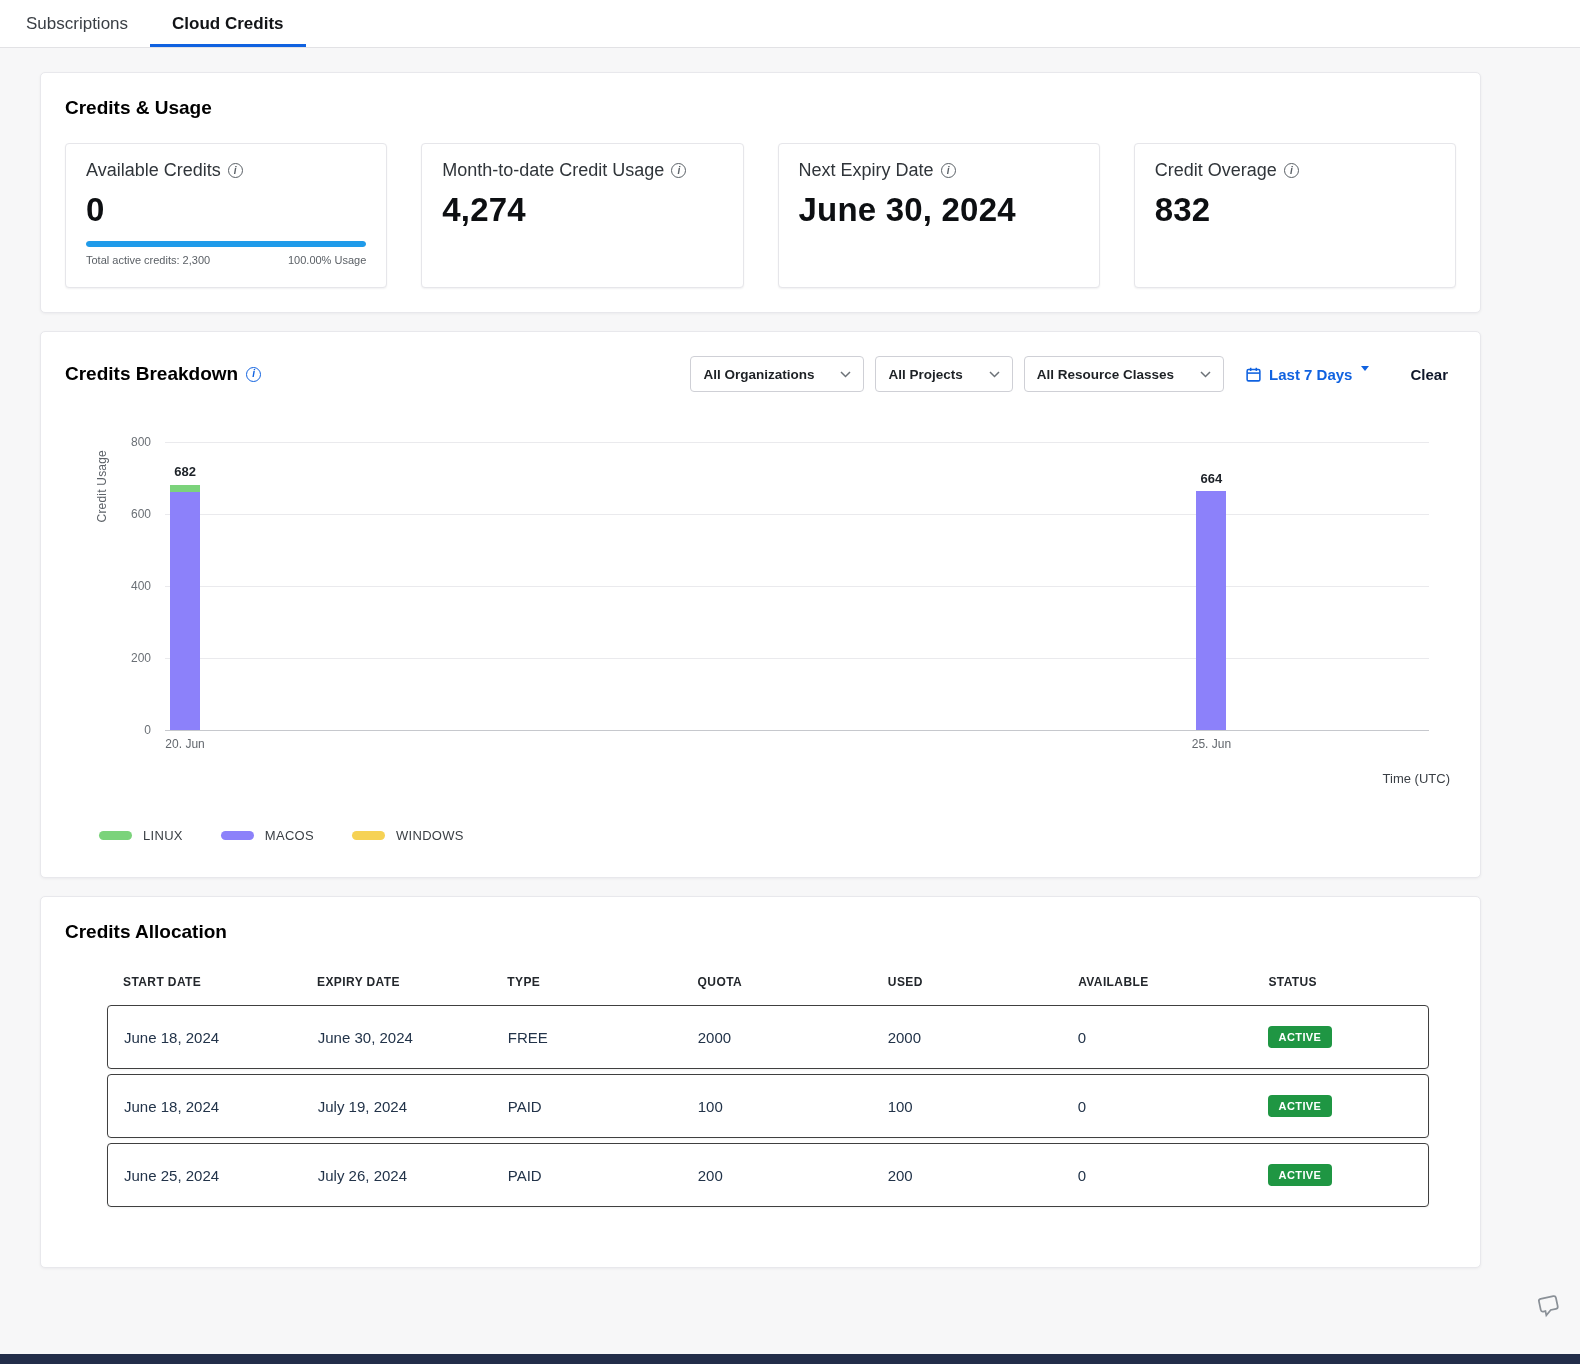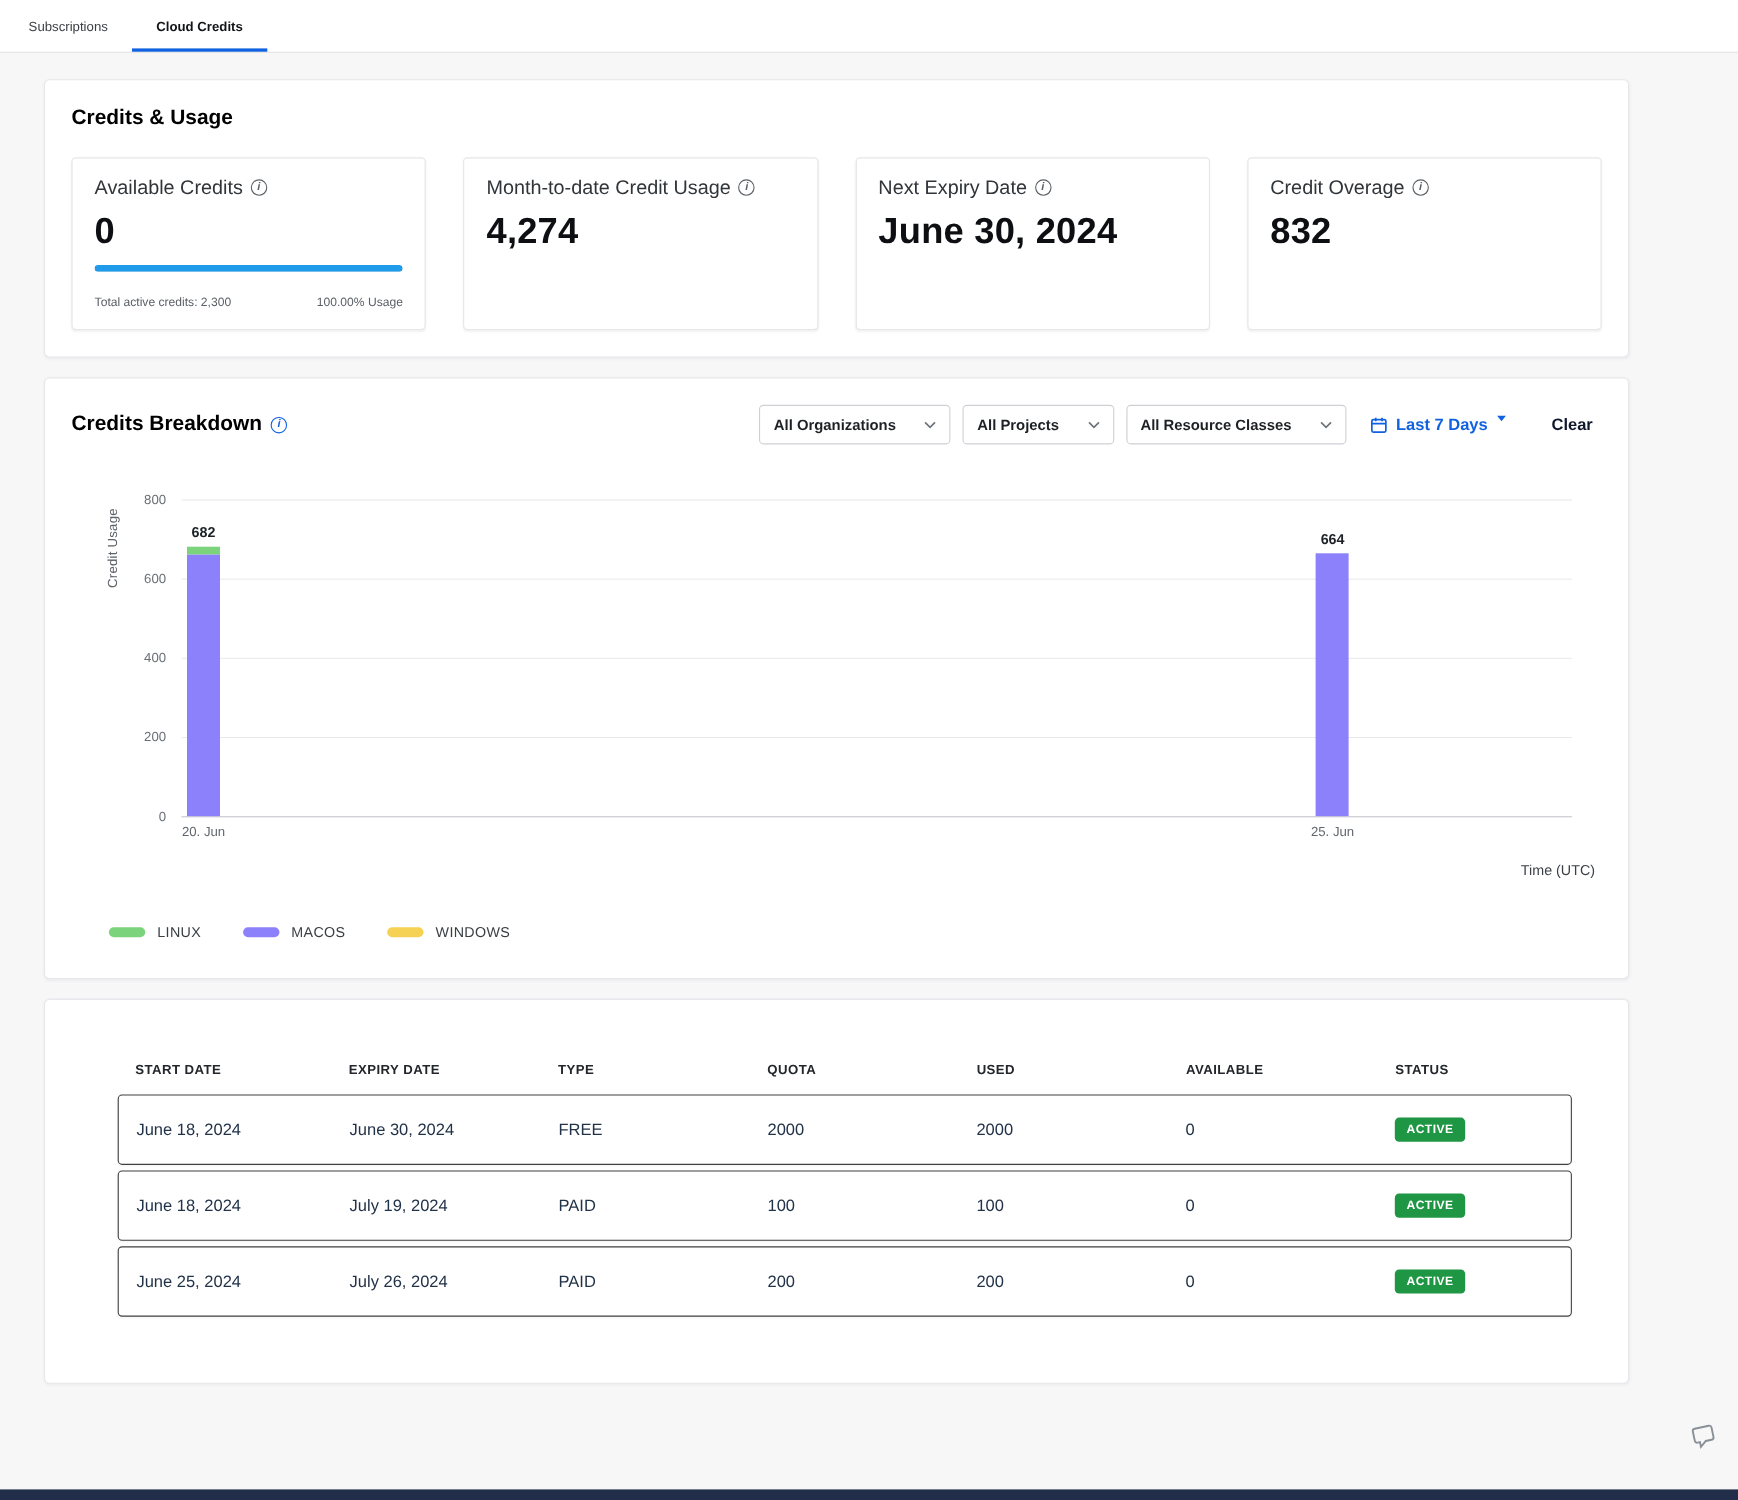--- a/index.html
+++ b/index.html
@@ -9,21 +9,21 @@
     background:#f7f7f8; color:#2b3036; overflow:hidden; position:relative;
   }
   .page { width:1580px; height:1364px; position:relative; }
 
   
   .tabbar {
     height:48px; background:#fff; border-bottom:1px solid #e2e2e5;
     display:flex; align-items:stretch; padding-left:4px;
   }
   .tab {
-    display:flex; align-items:center; padding:0 22px; font-size:12px;
+    display:flex; align-items:center; padding:0 22px; font-size:17px;
     color:#3a3f45; cursor:pointer; position:relative;
   }
   .tab.active { font-weight:700; color:#121417; }
   .tab.active::after {
     content:""; position:absolute; left:0; right:0; bottom:0; height:3px;
     background:#1062E0;
   }
 
   
   .content { padding:24px 0 0 40px; width:1481px; }
@@ -45,21 +45,21 @@
   .info-icon {
     width:15px; height:15px; border:1.3px solid #5a6066; border-radius:50%;
     color:#5a6066; font-size:10px; font-weight:700; font-style:italic;
     display:inline-flex; align-items:center; justify-content:center; cursor:pointer;
     line-height:1;
   }
   .info-icon.blue { border-color:#1062E0; color:#1062E0; }
   .stat-value { font-size:33px; font-weight:800; color:#0d0f12; margin-top:10px; letter-spacing:.2px; }
   .progress { height:6px; border-radius:3px; background:#e3e6ea; margin-top:12px; overflow:hidden; }
   .progress .fill { height:100%; border-radius:3px; background:#1F9BEA; }
-  .stat-footer { display:flex; justify-content:space-between; margin-top:22px; font-size:11px; color:#5b6066; }
+  .stat-footer { display:flex; justify-content:space-between; margin-top:7px; font-size:11px; color:#5b6066; }
 
   
   .breakdown-header { display:flex; align-items:center; }
   .breakdown-header .info-icon { margin-left:8px; }
   .filters { margin-left:auto; display:flex; align-items:center; gap:11px; }
   .select {
     height:36px; border:1px solid #cfd0d6; border-radius:4px; background:#fff;
     display:flex; align-items:center; gap:26px; padding:0 12px; cursor:pointer;
     font-size:13.5px; font-weight:600; color:#1d2125;
   }
@@ -261,20 +261,21 @@
           <span class="legend-label">MACOS</span>
         </div>
         <div class="legend-item">
           <span class="swatch" style="background: rgb(246, 210, 84);"></span>
           <span class="legend-label">WINDOWS</span>
         </div>
       </div>
     </section>
 
     <section class="card">
+      <h2 class="card-title">Credits Allocation</h2>
       <div class="table-wrap">
         <div class="thead">
           <span>START DATE</span>
           <span>EXPIRY DATE</span>
           <span>TYPE</span>
           <span>QUOTA</span>
           <span>USED</span>
           <span>AVAILABLE</span>
           <span>STATUS</span>
         </div>

